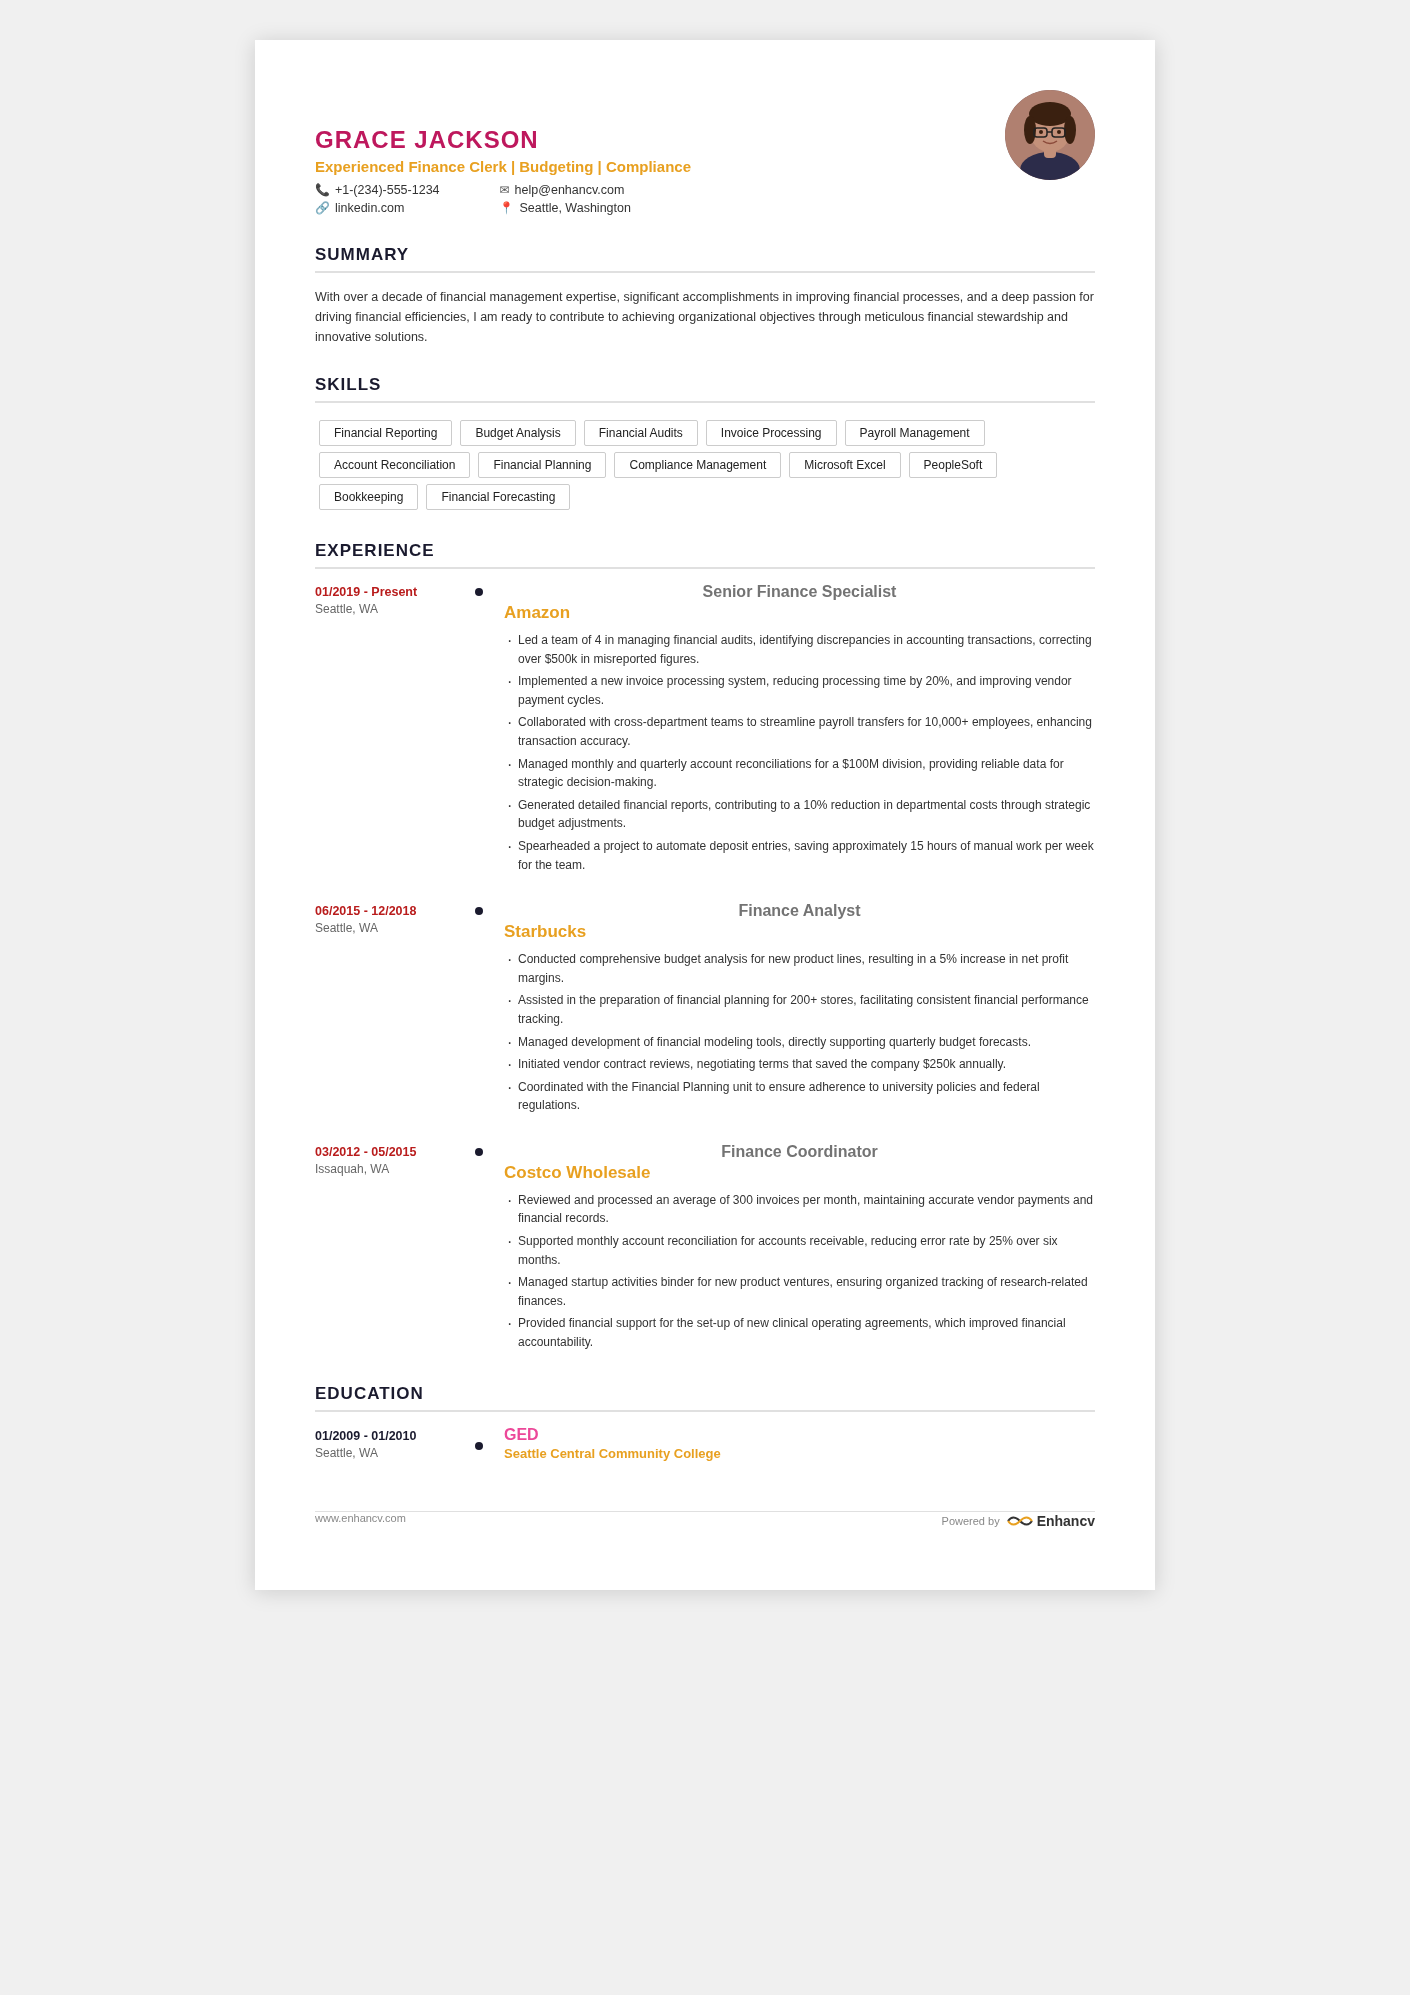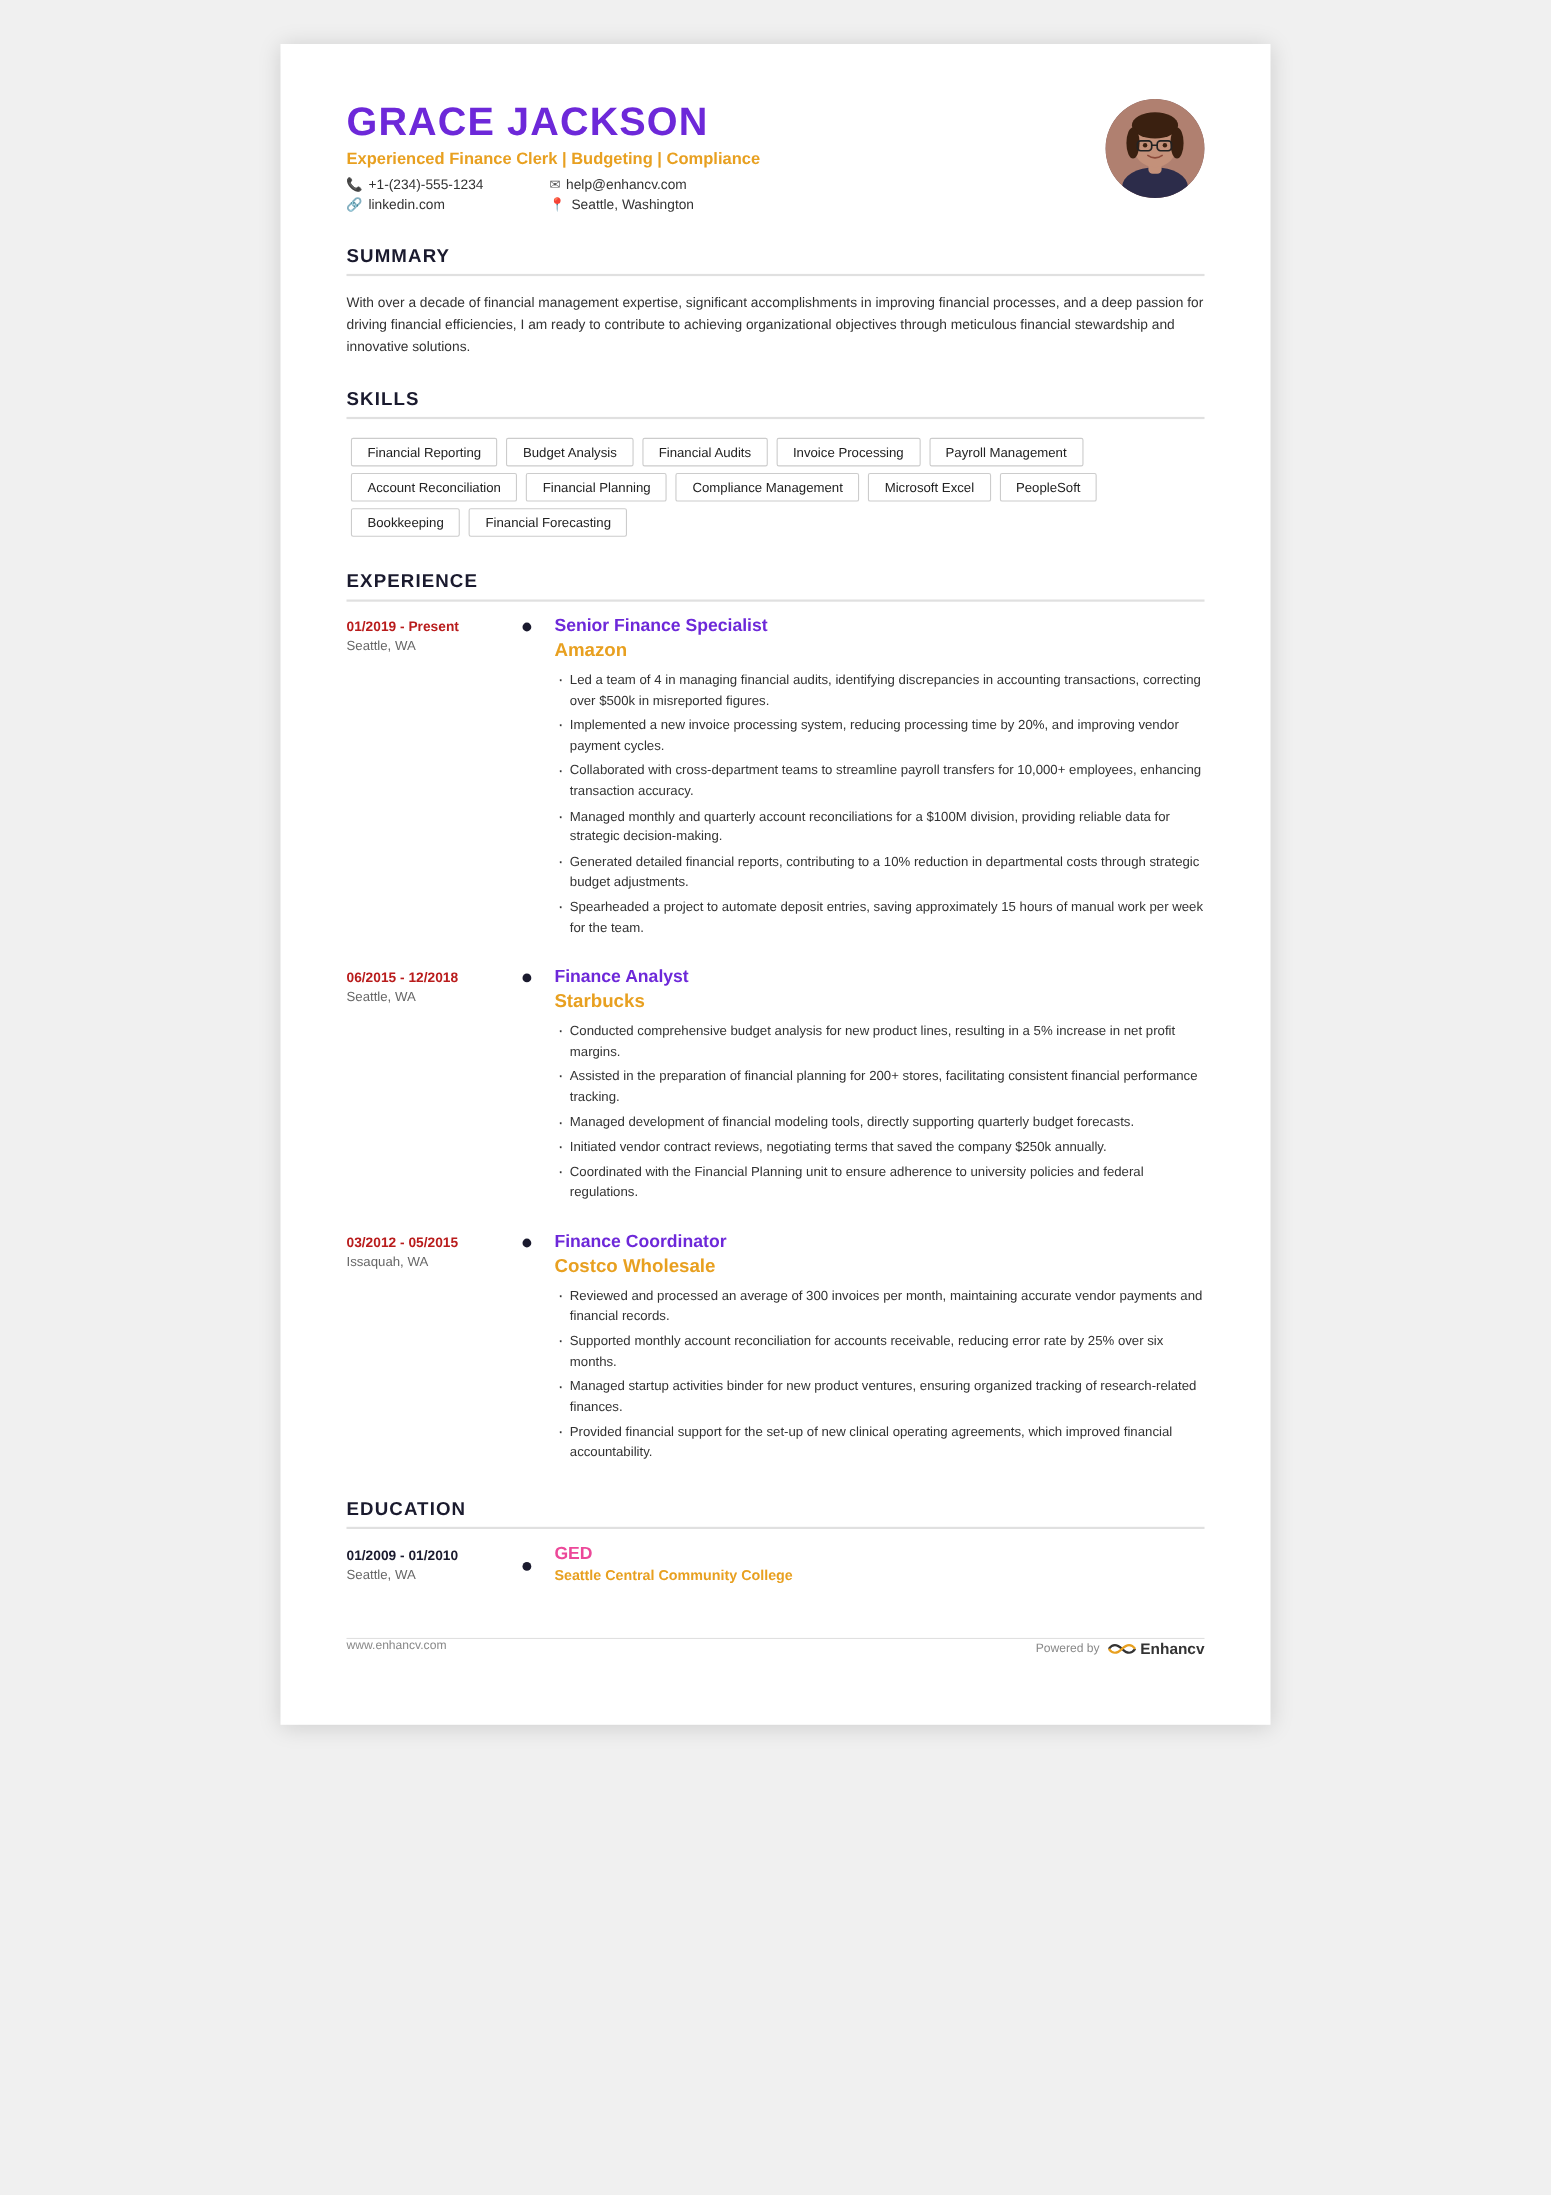--- a/index.html
+++ b/index.html
@@ -20,26 +20,27 @@
     }
     
     .header {
       display: flex;
       justify-content: space-between;
       align-items: flex-start;
       margin-bottom: 30px;
     }
     .header-left { flex: 1; }
     .header-name {
-      font-size: 36px;
+      font-size: 24px;
       font-weight: 900;
-      color: #6d28d9;
+      color: #be185d;
       letter-spacing: 1px;
       text-transform: uppercase;
       margin-bottom: 4px;
+      margin-top: 36px;
     }
     .header-title {
       font-size: 15px;
       font-weight: 700;
       color: #e8a020;
       margin-bottom: 8px;
     }
     .header-contacts {
       display: flex;
       gap: 60px;
@@ -123,22 +124,23 @@
       width: 8px;
       height: 8px;
       border-radius: 50%;
       background: #1a1a2e;
       flex-shrink: 0;
     }
     .exp-right { flex: 1; padding-left: 16px; }
     .exp-job-title {
       font-size: 16px;
       font-weight: 700;
-      color: #6d28d9;
+      color: #737373;
       margin-bottom: 2px;
+      text-align: center;
     }
     .exp-company {
       font-size: 17px;
       font-weight: 700;
       color: #e8a020;
       margin-bottom: 8px;
     }
     .exp-bullets { list-style: none; padding: 0; }
     .exp-bullets li {
       font-size: 12px;

